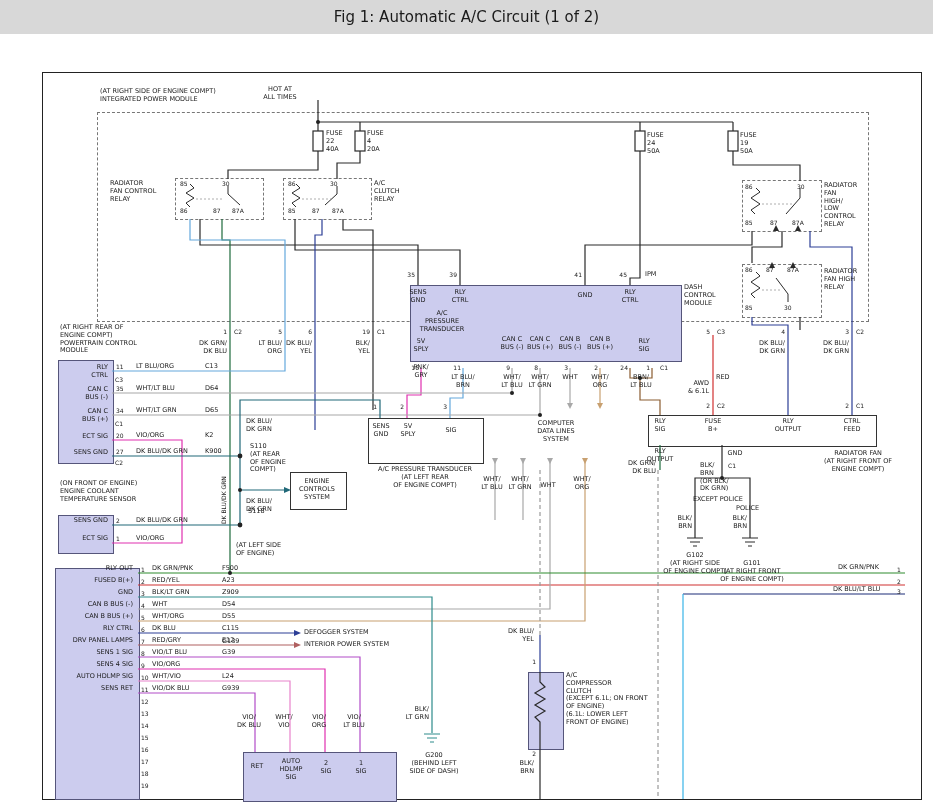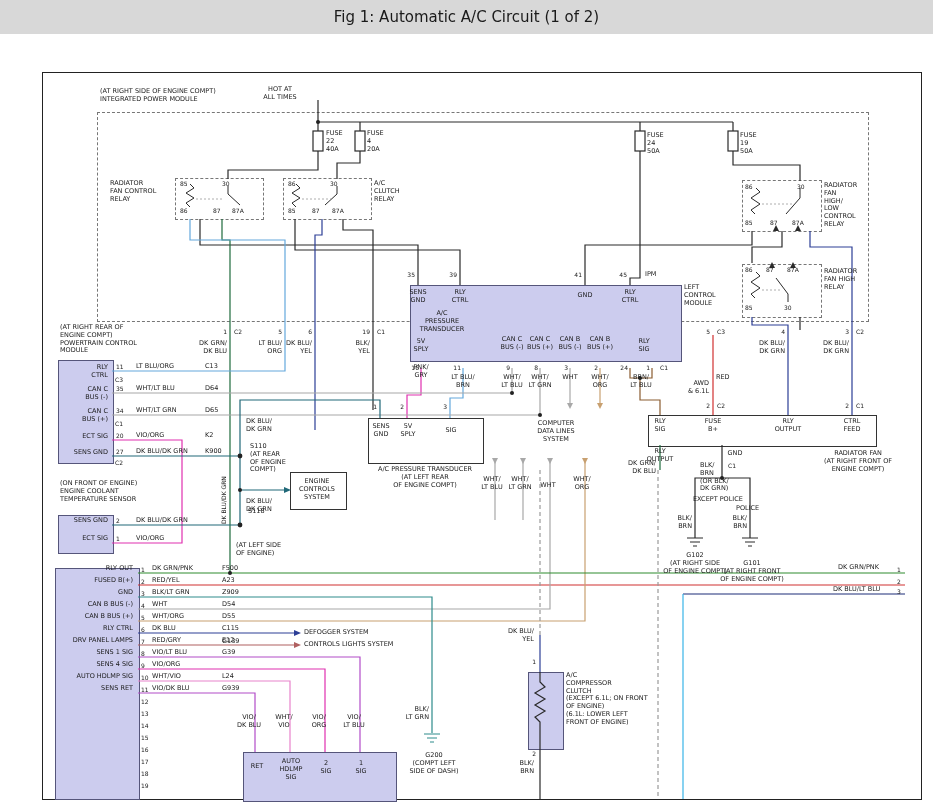--- a/index.html
+++ b/index.html
@@ -173,21 +173,21 @@
   <div class="lb pin" style="left:766px;top:266px">87</div>
   <div class="lb pin" style="left:787px;top:266px">87A</div>
   <div class="lb pin" style="left:745px;top:304px">85</div>
   <div class="lb pin" style="left:784px;top:304px">30</div>
 
   <div class="lb pin rt" style="left:415px;top:271px">35</div>
   <div class="lb pin rt" style="left:457px;top:271px">39</div>
   <div class="lb pin rt" style="left:582px;top:271px">41</div>
   <div class="lb pin rt" style="left:627px;top:271px">45</div>
   <div class="lb" style="left:645px;top:271px">IPM</div>
-  <div class="lb" style="left:684px;top:284px">LEFT
+  <div class="lb" style="left:684px;top:284px">DASH
 CONTROL
 MODULE</div>
   <div class="lb ctr" style="left:418px;top:289px">SENS
 GND</div>
   <div class="lb ctr" style="left:460px;top:289px">RLY
 CTRL</div>
   <div class="lb ctr" style="left:585px;top:292px">GND</div>
   <div class="lb ctr" style="left:630px;top:289px">RLY
 CTRL</div>
   <div class="lb ctr" style="left:442px;top:310px">A/C
@@ -348,21 +348,21 @@
   <div class="lb" style="left:236px;top:542px">(AT LEFT SIDE
 OF ENGINE)</div>
 
   <div class="lb ctr" style="left:317px;top:478px">ENGINE
 CONTROLS
 SYSTEM</div>
   <div class="lb ctr" style="left:556px;top:420px">COMPUTER
 DATA LINES
 SYSTEM</div>
   <div class="lb" style="left:304px;top:629px">DEFOGGER SYSTEM</div>
-  <div class="lb" style="left:304px;top:641px">CONTROLS LIGHTS SYSTEM</div>
+  <div class="lb" style="left:304px;top:641px">INTERIOR POWER SYSTEM</div>
 
   <div class="lb pin rt" style="left:377px;top:403px">1</div>
   <div class="lb pin rt" style="left:404px;top:403px">2</div>
   <div class="lb pin rt" style="left:447px;top:403px">3</div>
   <div class="lb ctr" style="left:381px;top:423px">SENS
 GND</div>
   <div class="lb ctr" style="left:408px;top:423px">5V
 SPLY</div>
   <div class="lb ctr" style="left:451px;top:427px">SIG</div>
   <div class="lb ctr" style="left:425px;top:466px">A/C PRESSURE TRANSDUCER
@@ -463,16 +463,16 @@
 COMPRESSOR
 CLUTCH
 (EXCEPT 6.1L; ON FRONT
 OF ENGINE)
 (6.1L: LOWER LEFT
 FRONT OF ENGINE)</div>
 
   <div class="lb rt" style="left:429px;top:706px">BLK/
 LT GRN</div>
   <div class="lb ctr" style="left:434px;top:752px">G200
-(COMPT LEFT
+(BEHIND LEFT
 SIDE OF DASH)</div>
 
 </div>
 
 </body></html>

